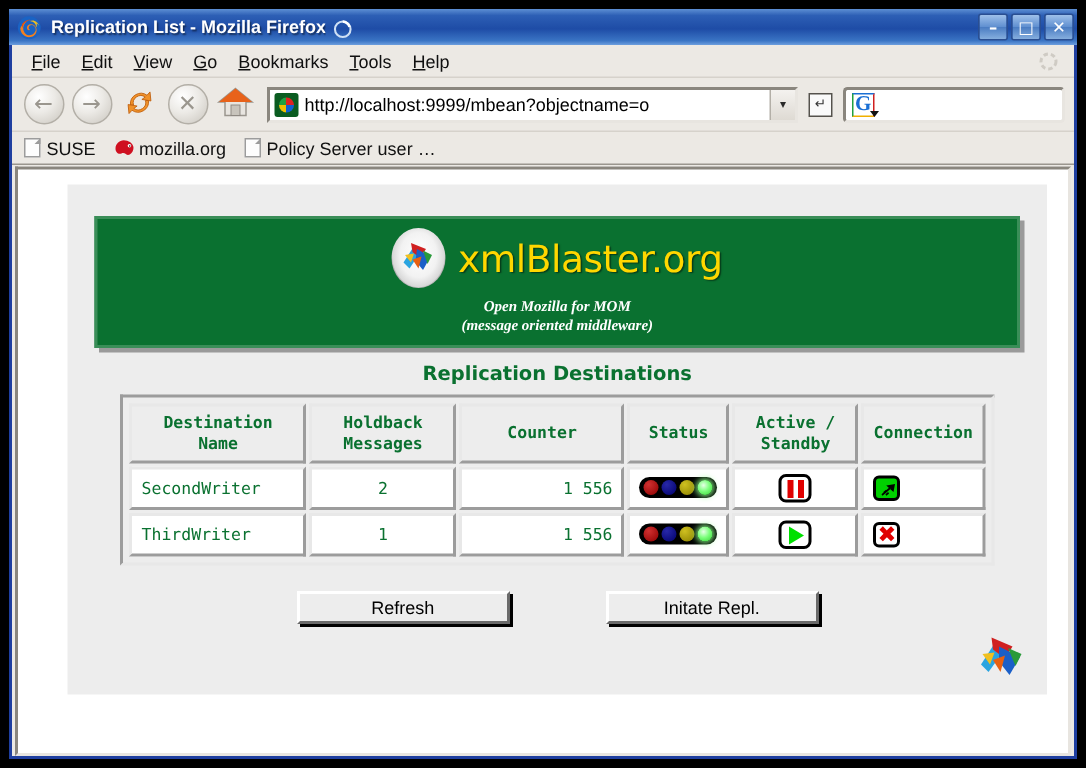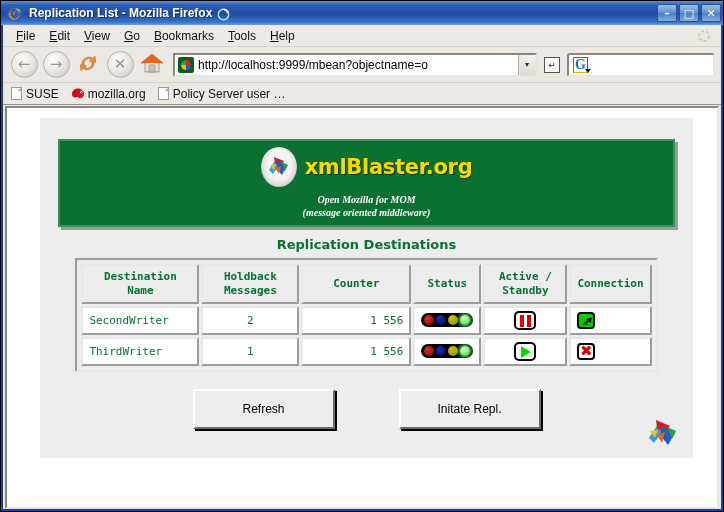--- a/index.html
+++ b/index.html
@@ -10,21 +10,21 @@
     font-family: "Liberation Sans", sans-serif;
     font-size: 12px;
     background: #c3c3c3;
   }
 
   
   #window {
     position: absolute; left: 0; top: 0;
     width: 724px; height: 512px;
     background: #1f3fa0;
-    border: 1px solid #000000;
+    border: 6px solid #000000;
     display: flex; flex-direction: column;
   }
 
   
   #titlebar {
     height: 24px;
     background: linear-gradient(to bottom, #5d8fd4 0%, #2d5fb5 18%, #1e4ca6 55%, #3a74c4 88%, #6c9ede 100%);
     display: flex; align-items: center;
     padding: 0 2px 0 5px;
     flex: 0 0 auto;
@@ -207,21 +207,21 @@
     display: flex; flex-direction: column; align-items: center; justify-content: center;
   }
   .banner-row { display: flex; align-items: center; }
   .xb-orb {
     width: 36px; height: 40px; border-radius: 50%;
     background: radial-gradient(ellipse at 50% 45%, #ffffff 0%, #f2f2f2 48%, #d8d8d8 68%, #1a1a1a 82%, #0a0a0a 100%);
     display: flex; align-items: center; justify-content: center;
     position: relative; overflow: hidden; margin-right: 8px;
   }
   .xb-title {
-    color: #ffd700; font-size: 21px; font-weight: bold;
+    color: #ffd700; font-size: 25px; font-weight: normal;
     font-family: "DejaVu Sans", sans-serif;
     letter-spacing: -0.3px;
     text-shadow: 1px 1px 1px rgba(0,0,0,.5);
   }
   .xb-sub {
     color: #ffffff; font-size: 10px; font-style: italic; font-weight: bold;
     font-family: "Liberation Serif", serif;
     line-height: 13px; margin-top: 6px;
   }
 
@@ -307,21 +307,21 @@
   .sq-x {
     width: 18px; height: 17px; border: 2px solid #000; border-radius: 4px;
     background: #ffffff; display: flex; align-items: center; justify-content: center;
     color: #e00000; font-weight: bold; font-size: 15px; line-height: 1;
     font-family: "DejaVu Sans", sans-serif;
   }
 
   
   #buttons { margin-top: 14px; display: flex; justify-content: center; gap: 64px; }
   .formbtn {
-    min-width: 142px; height: 40px;
+    min-width: 142px; height: 22px;
     background: #ededed;
     border: 2px solid; border-color: #ffffff #6a6a6a #6a6a6a #ffffff;
     box-shadow: 2px 2px 0 #000;
     font-family: "Liberation Sans", sans-serif; font-size: 12px; color: #000;
     display: flex; align-items: center; justify-content: center;
     padding: 0 10px;
   }
 
   #pagelogo {
     position: absolute; right: 10px; bottom: 8px;

